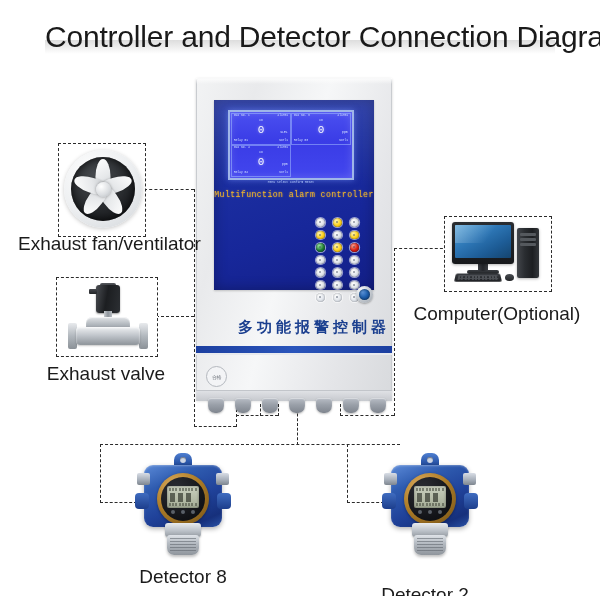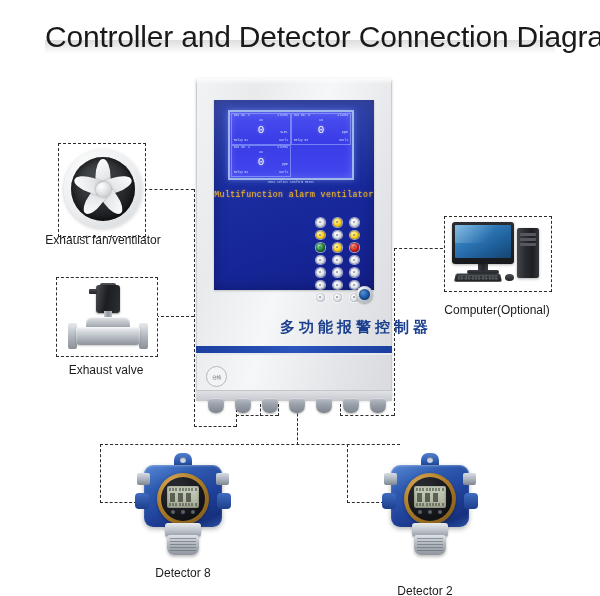--- a/index.html
+++ b/index.html
@@ -29,21 +29,21 @@
   
   .wire{position:absolute;z-index:1;}
   .wh{border-top:1.6px dashed #2b2b2b;height:0;}
   .wv{border-left:1.6px dashed #2b2b2b;width:0;}
 
   
   .dbox{position:absolute;border:1.6px dashed #2b2b2b;z-index:2;background:#fff;}
 
   
   .cap{
-    position:absolute;font-size:12px;color:#1b1b1b;
+    position:absolute;font-size:19px;color:#1b1b1b;
     white-space:nowrap;z-index:6;text-align:center;
   }
 
   
   #controller{position:absolute;left:196px;top:78px;width:196px;height:322px;z-index:5;}
   .ctl-body{
     position:absolute;inset:0;
     background:linear-gradient(105deg,#f2f3f4 0%,#e9eaec 22%,#f6f7f8 48%,#e4e5e8 78%,#d8dadd 100%);
     border:1px solid #c9ccd0;
     border-radius:2px;
@@ -117,21 +117,21 @@
     box-shadow:0 1px 2px rgba(0,0,0,.3);
   }
   .knob::after{
     content:"";position:absolute;left:3px;top:3px;width:11px;height:11px;border-radius:50%;
     background:radial-gradient(circle at 32% 28%,#5c93d8,#1d5fae 50%,#0d3a77 100%);
     box-shadow:inset 0 0 3px rgba(0,0,0,.5);
   }
 
   
   .ctl-cn{
-    position:absolute;left:0;top:240px;width:236px;text-align:right;
+    position:absolute;left:0;top:240px;width:236px;text-align:center;
     font-size:15px;color:#1b3f8f;letter-spacing:4px;font-weight:700;
     font-family:"DejaVu Sans","Liberation Sans",sans-serif;
   }
   .ctl-stripe{position:absolute;left:0;top:268px;width:196px;height:7px;
               background:linear-gradient(to right,#1c3fa0,#2a55bb 50%,#1c3fa0);}
   .ctl-stripe2{position:absolute;left:0;top:275px;width:196px;height:2px;background:#e8eaee;}
 
   
   .badge{
     position:absolute;left:10px;top:288px;width:19px;height:19px;border-radius:50%;
@@ -380,21 +380,21 @@
           <div class="q-val">0</div>
           <div class="q-unit">ppm</div>
           <div class="q-bot">
             <span>Relay 04</span>
             <span>Norl1</span>
           </div>
         </div>
       </div>
       <div class="lcd-footer">Menu   Select   Confirm   Reset</div>
 
-      <div class="ctl-brand">Multifunction alarm ventilator</div>
+      <div class="ctl-brand">Multifunction alarm controller</div>
 
       <div class="led-grid">
         <div class="led"></div>
         <div class="led y"></div>
         <div class="led"></div>
 
         <div class="led y"></div>
         <div class="led"></div>
         <div class="led y"></div>
 

